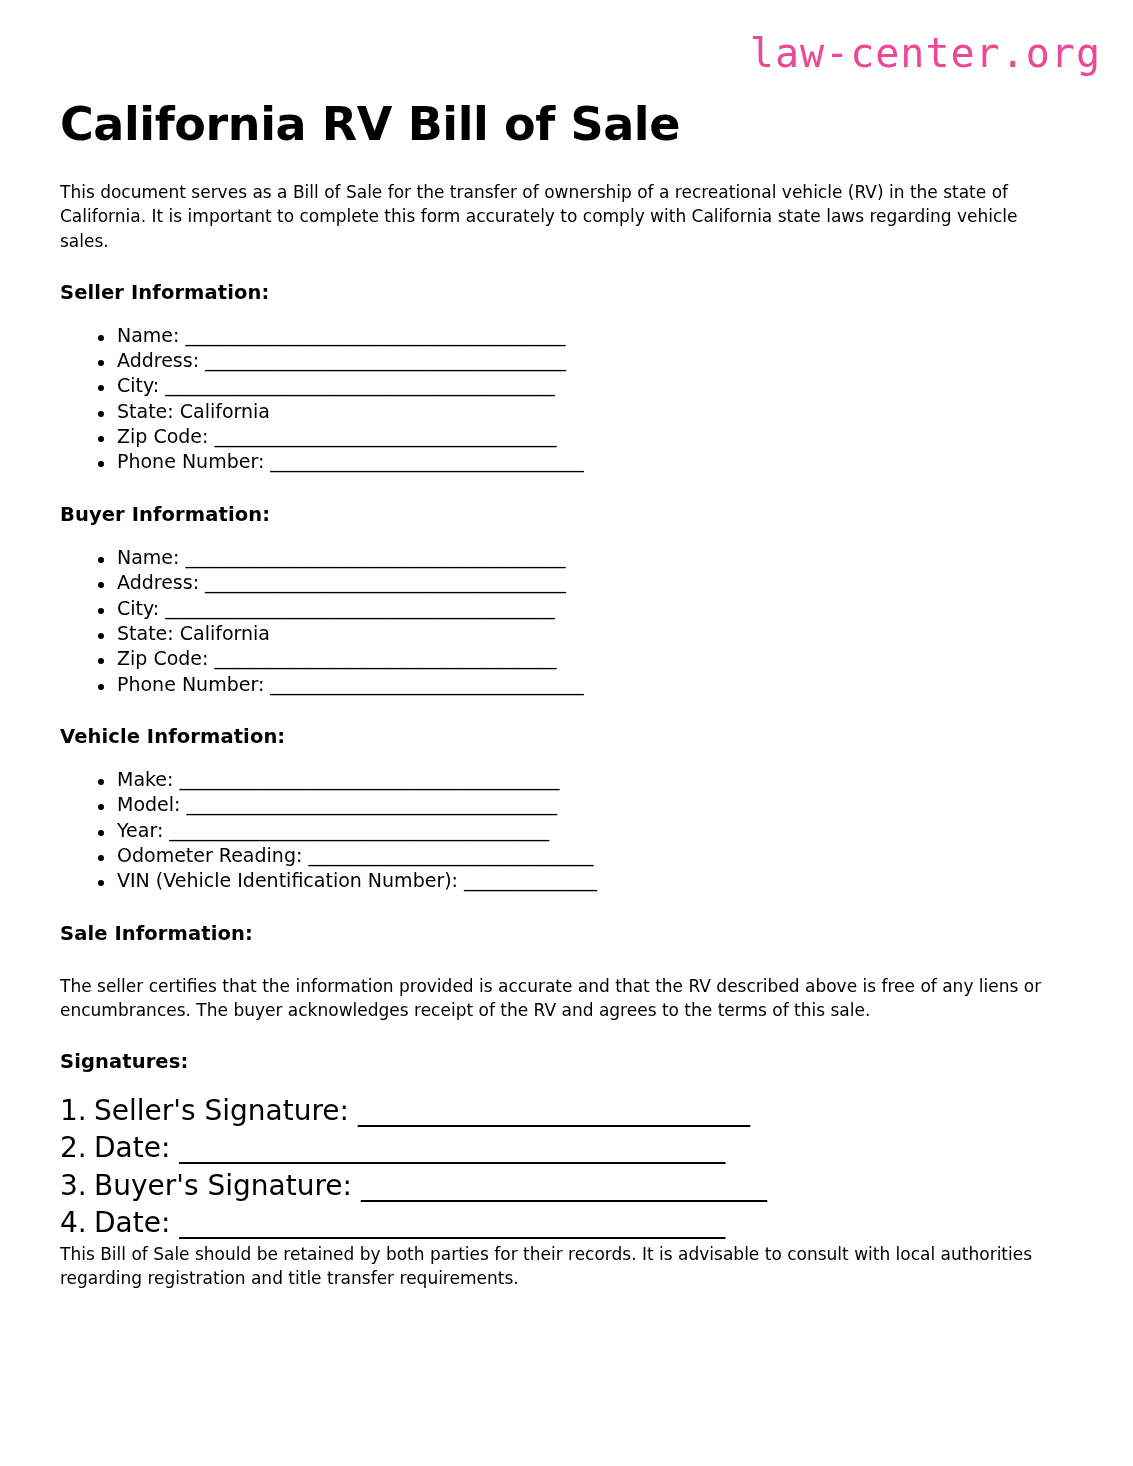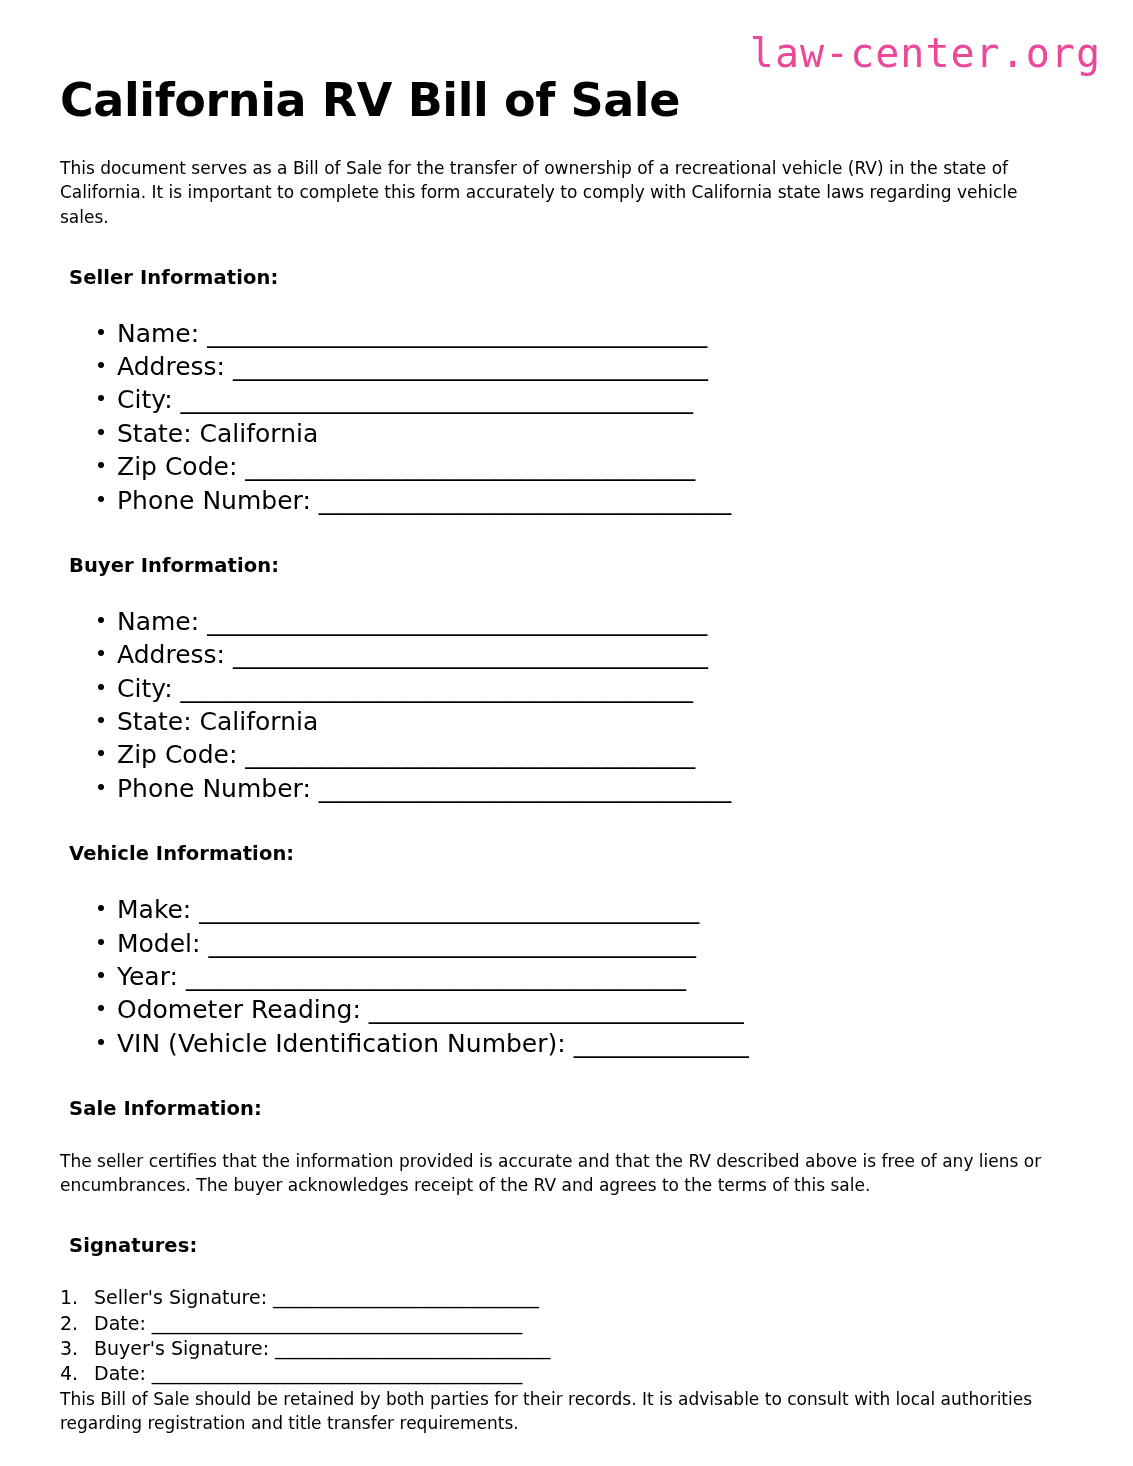--- a/index.html
+++ b/index.html
@@ -31,55 +31,55 @@
     font-family: "DejaVu Sans Mono", monospace;
     font-size: 40px;
     letter-spacing: 1px;
     color: #ec4899;
     white-space: nowrap;
     line-height: 1;
   }
 
   h1.doc-title {
     margin: 0;
-    padding-top: 76px;
+    padding-top: 100px;
     font-size: 46px;
     font-weight: bold;
     letter-spacing: -0.4px;
     line-height: 1.05;
   }
 
   p.para {
     margin: 0;
     font-size: 17px;
     line-height: 1.42;
     max-width: 985px;
   }
 
   p.intro { margin-top: 32px; }
   p.certify { margin-top: 29px; }
   p.closing { }
 
   h2.section-heading {
-    margin: 9px;
+    margin: 0;
     padding-top: 28px;
     font-size: 19.5px;
     font-weight: bold;
     letter-spacing: 0.1px;
   }
 
   ul.field-list {
     list-style: none;
     margin: 0;
     padding: 0;
     padding-top: 19px;
   }
   ul.field-list li {
     position: relative;
-    font-size: 25px;
+    font-size: 19px;
     line-height: 1.335;
     padding-left: 57px;
     white-space: nowrap;
   }
   ul.field-list li::before {
     content: "";
     position: absolute;
     left: 38px;
     top: 12px;
     width: 6px;
@@ -90,21 +90,21 @@
 
   ol.sig-list {
     list-style: none;
     margin: 0;
     padding: 0;
     padding-top: 19px;
     counter-reset: signum;
   }
   ol.sig-list li {
     position: relative;
-    font-size: 19px;
+    font-size: 28px;
     line-height: 1.335;
     padding-left: 34px;
     white-space: nowrap;
     counter-increment: signum;
   }
   ol.sig-list li::before {
     content: counter(signum) ".";
     position: absolute;
     left: 0px;
     top: 0;

